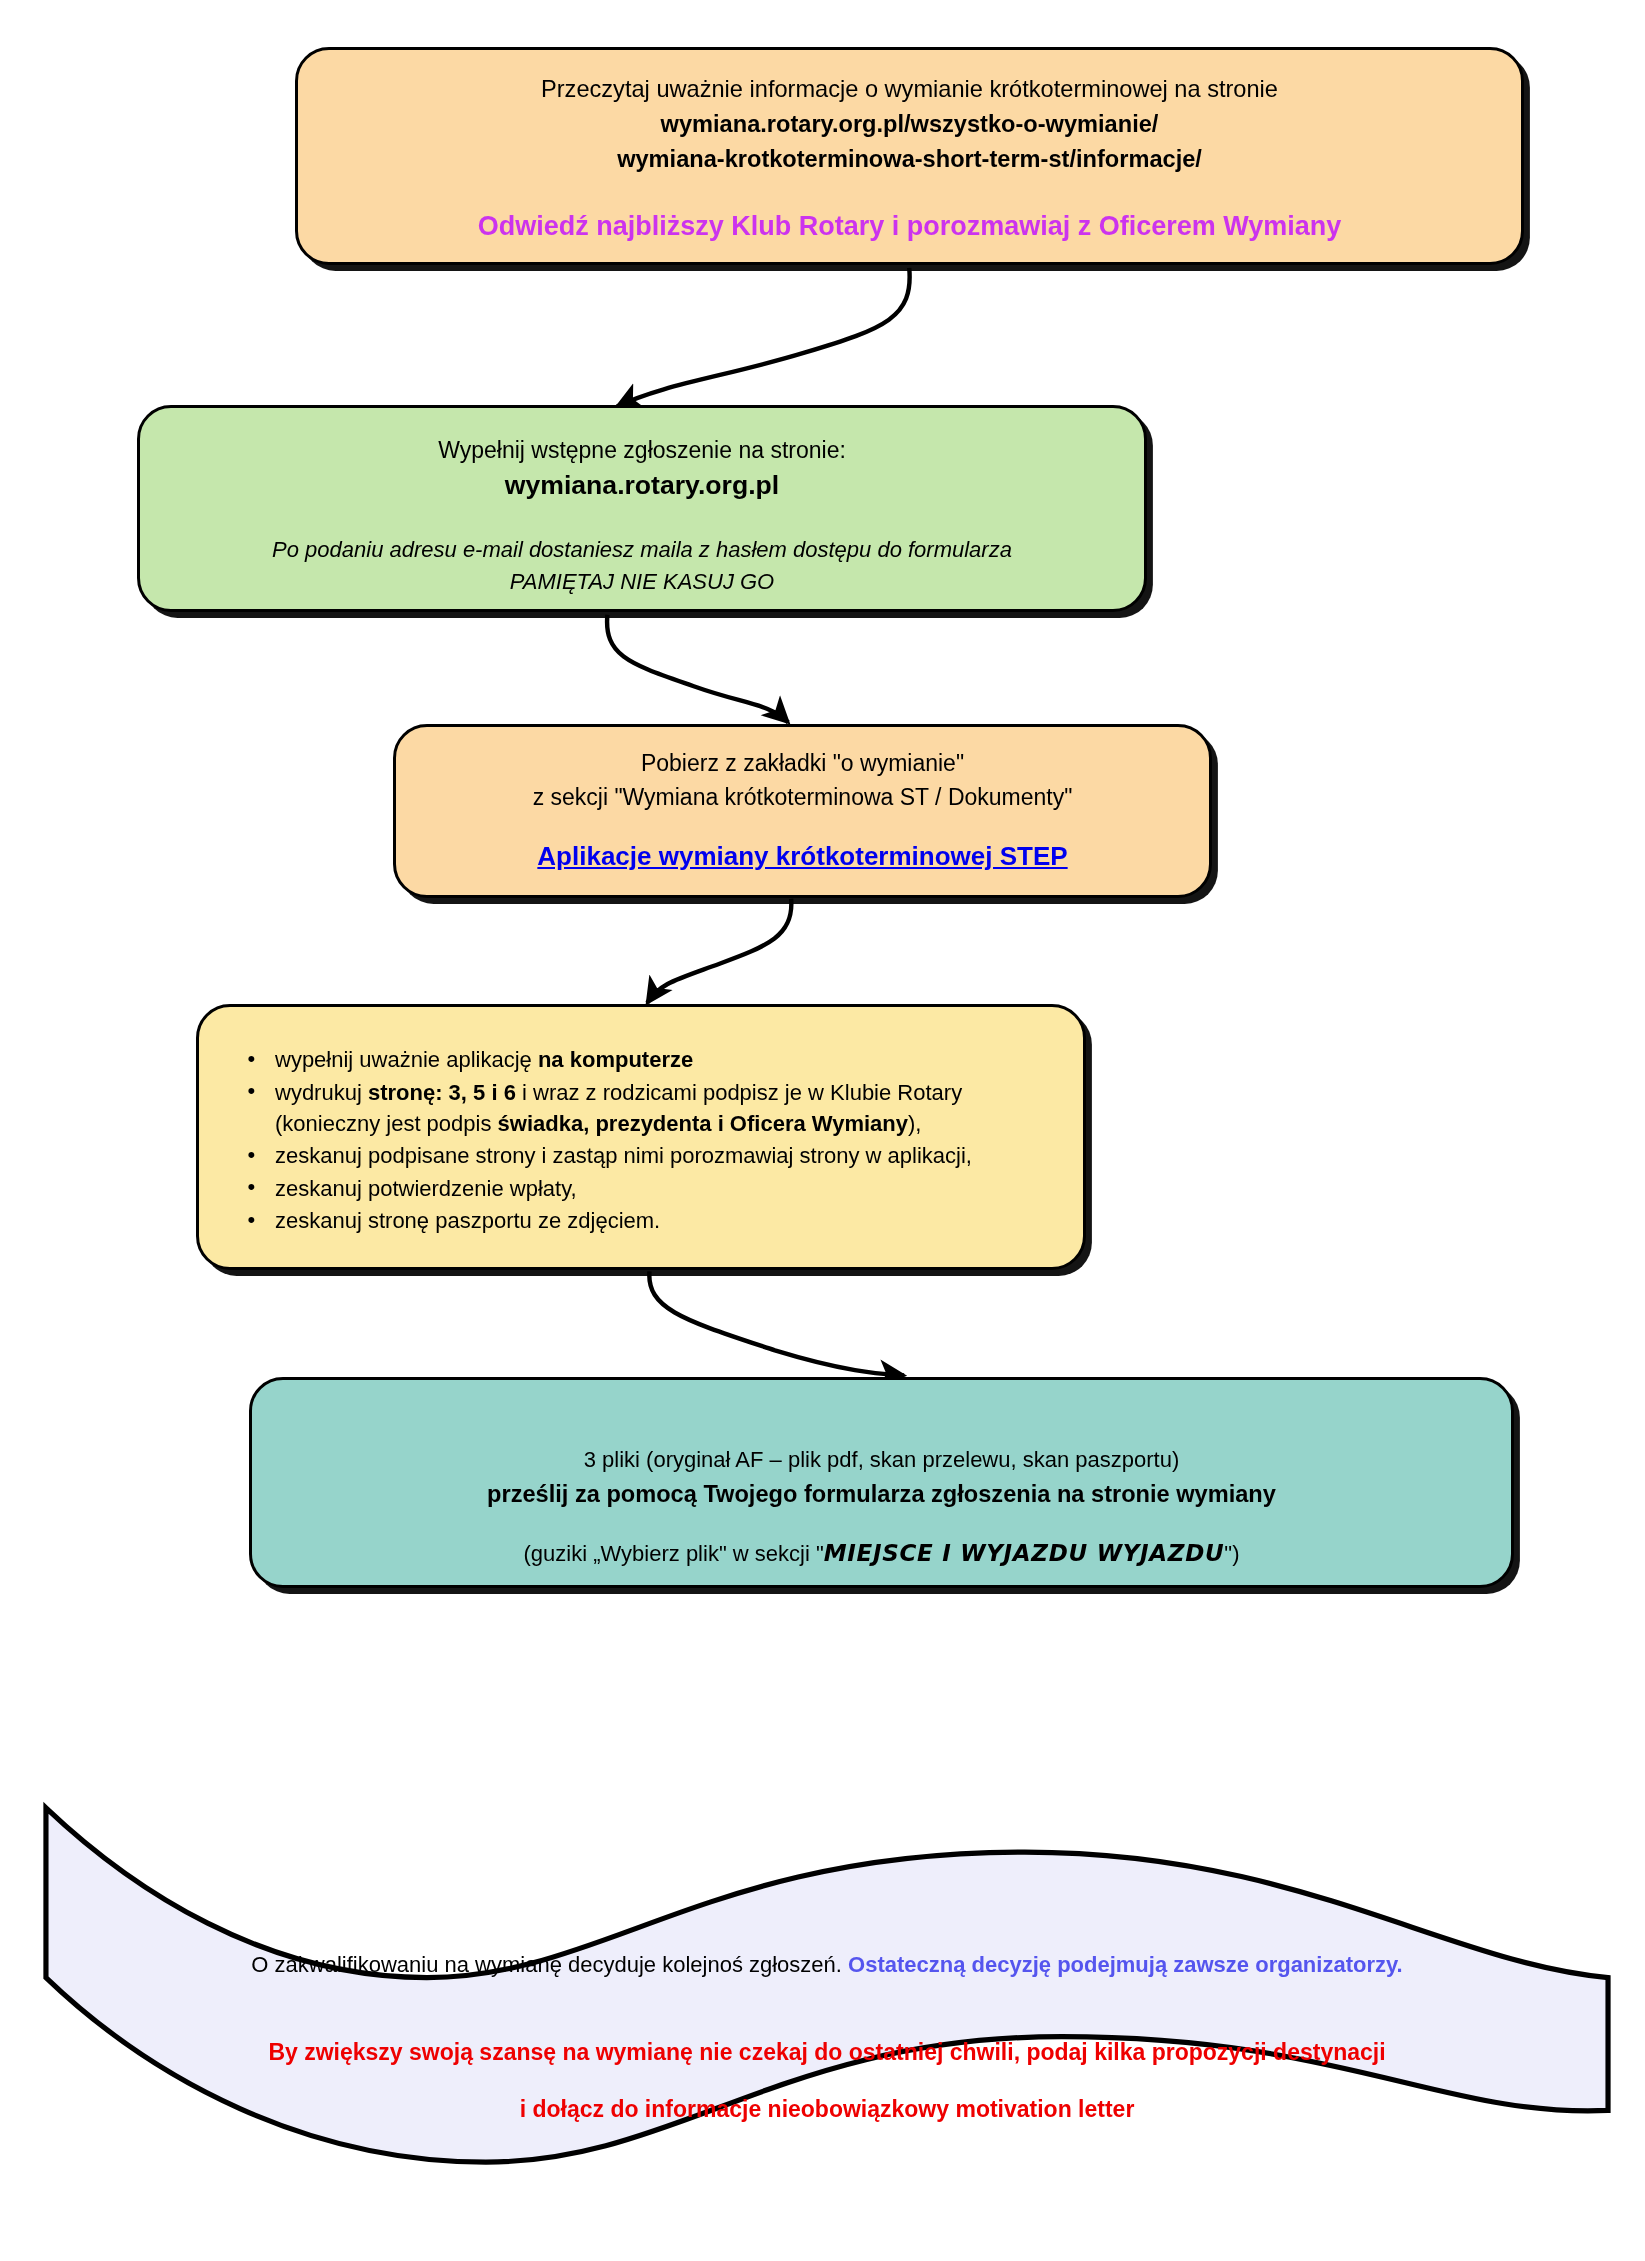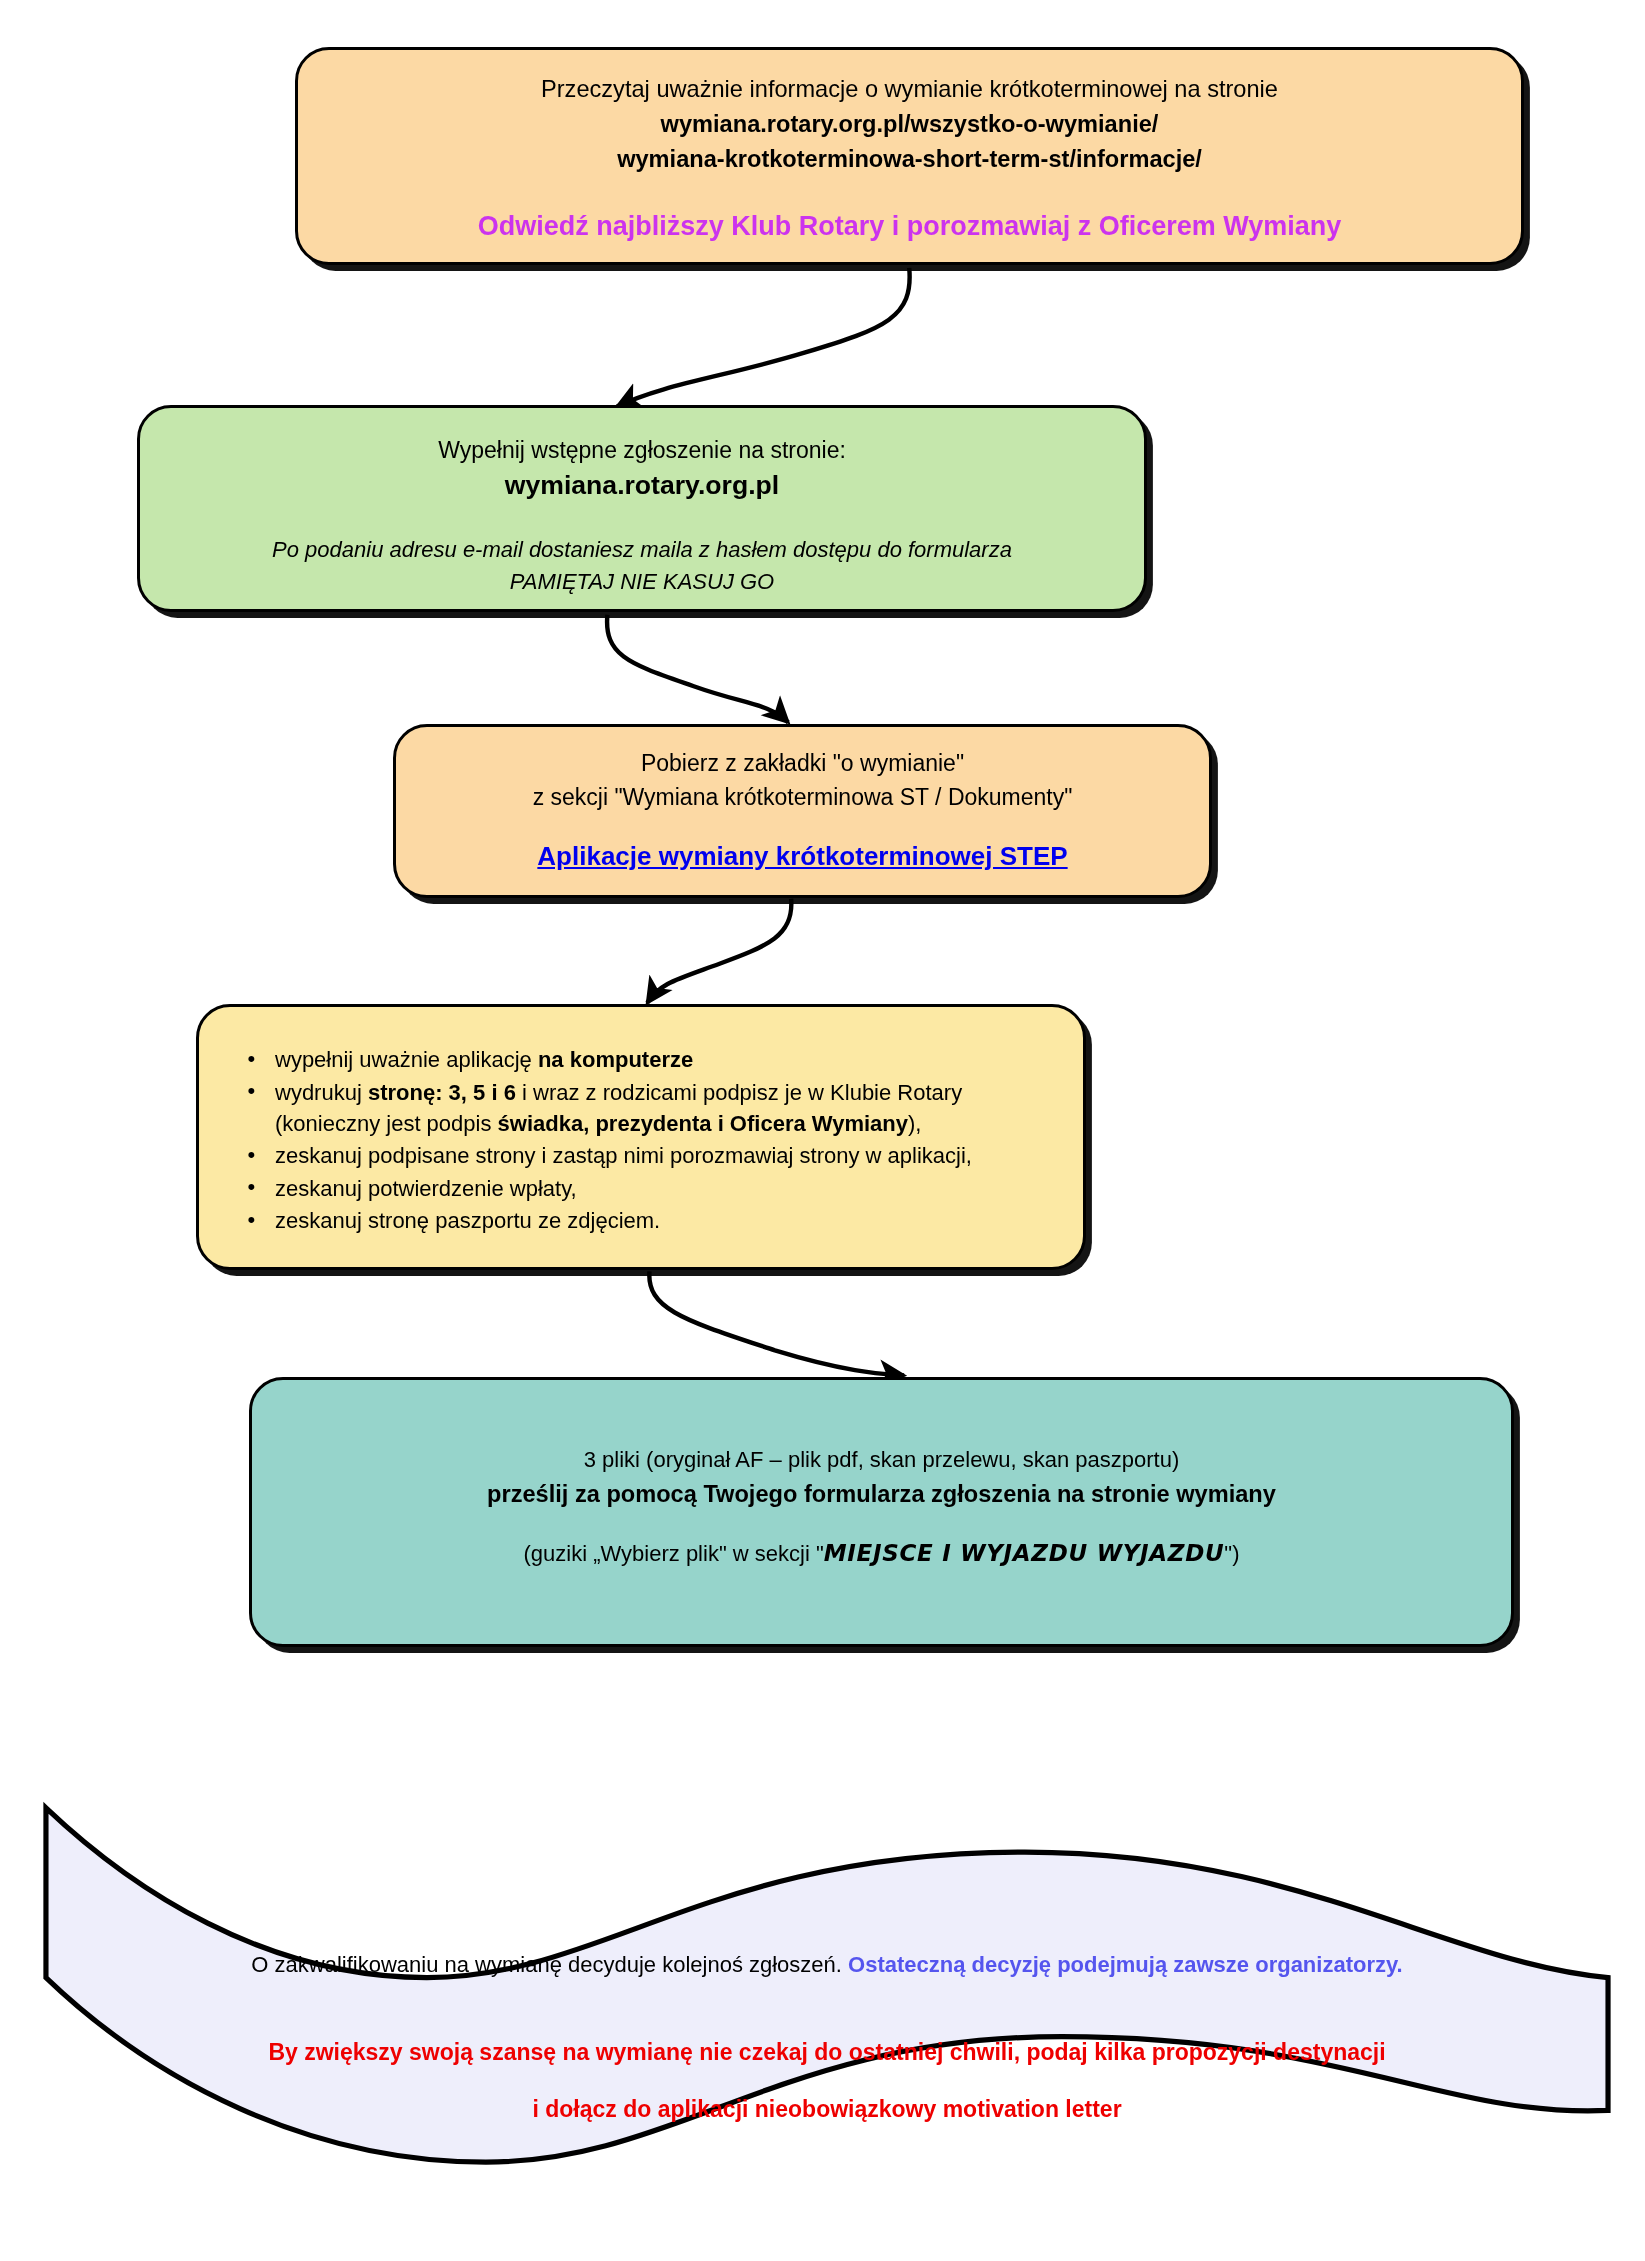--- a/index.html
+++ b/index.html
@@ -103,21 +103,21 @@
   #box-steps li::before {
     content: "\2022";
     position: absolute;
     left: 7.4px; top: -1.5px;
     font-size: 22px;
   }
   #box-steps b { font-weight: bold; }
 
   
   #box-send {
-    left: 249px; top: 1377px; width: 1265px; height: 270px;
+    left: 249px; top: 1377px; width: 1265px; height: 211px;
     background: #96D4CB;
     padding: 0 28px;
     justify-content: flex-start;
     align-items: center;
   }
   #box-send .pad { height: 63px; }
   #box-send .l1 { font-size: 22px; line-height: 34px; }
   #box-send .l2 { font-size: 23.6px; line-height: 35px; font-weight: bold; }
   #box-send .l3 { margin-top: 23.6px; font-size: 22px; line-height: 34px; }
   #box-send .l3 .handwrite {
@@ -218,16 +218,16 @@
              C1700,80 1900,230 2120,250
              L2120,430
              C1900,440 1760,330 1380,330
              C1000,330 860,500 600,500
              C360,500 150,390 4,250
              Z" fill="#EEEEFB" stroke="#000000" stroke-width="7"></path>
   </svg>
   <div id="banner-text">
     <p class="row1"><span>O zakwalifikowaniu na wymianę decyduje kolejnoś zgłoszeń. </span><span class="accent">Ostateczną decyzję podejmują zawsze organizatorzy.</span></p>
     <p class="row2">By zwiększy swoją szansę na wymianę nie czekaj do ostatniej chwili, podaj kilka propozycji destynacji</p>
-    <p class="row3">i dołącz do aplikacji nieobowiązkowy motivation letter</p>
+    <p class="row3">i dołącz do informacje nieobowiązkowy motivation letter</p>
   </div>
 </div>
 
 
 </body></html>

